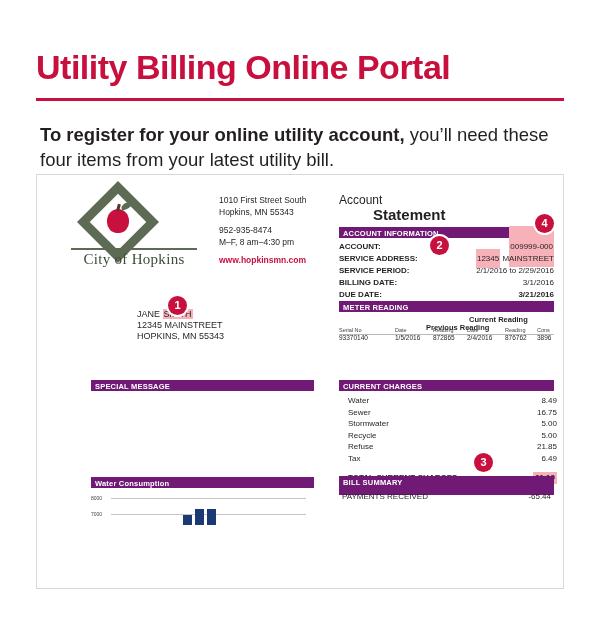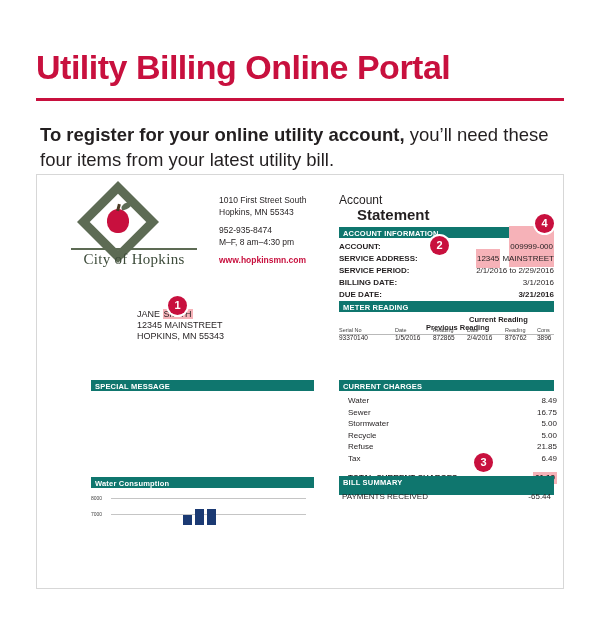--- a/index.html
+++ b/index.html
@@ -163,29 +163,29 @@
   }
   
   .acct-head {
     position: absolute;
     left: 302px;
     top: 18px;
     font-size: 12px;
     color: #231f20;
   }
   .acct-head .stmt {
-    margin-left: 18px;
+    margin-left: 34px;
     font-size: 15px;
     font-weight: bold;
     display: block;
     margin-top: -1px;
   }
   .bluebar {
     position: absolute;
-    background: #0f766e;
+    background: #701a75;
     color: #ffffff;
     font-size: 7.5px;
     font-weight: bold;
     letter-spacing: 0.2px;
     padding: 2px 0 2px 4px;
     box-sizing: border-box;
   }
   .bar-acct-info { left: 302px; top: 52px; width: 215px; height: 11px; }
   .bar-meter     { left: 302px; top: 126px; width: 215px; height: 11px; }
   .bar-special   { left: 54px;  top: 205px; width: 223px; height: 11px; }

